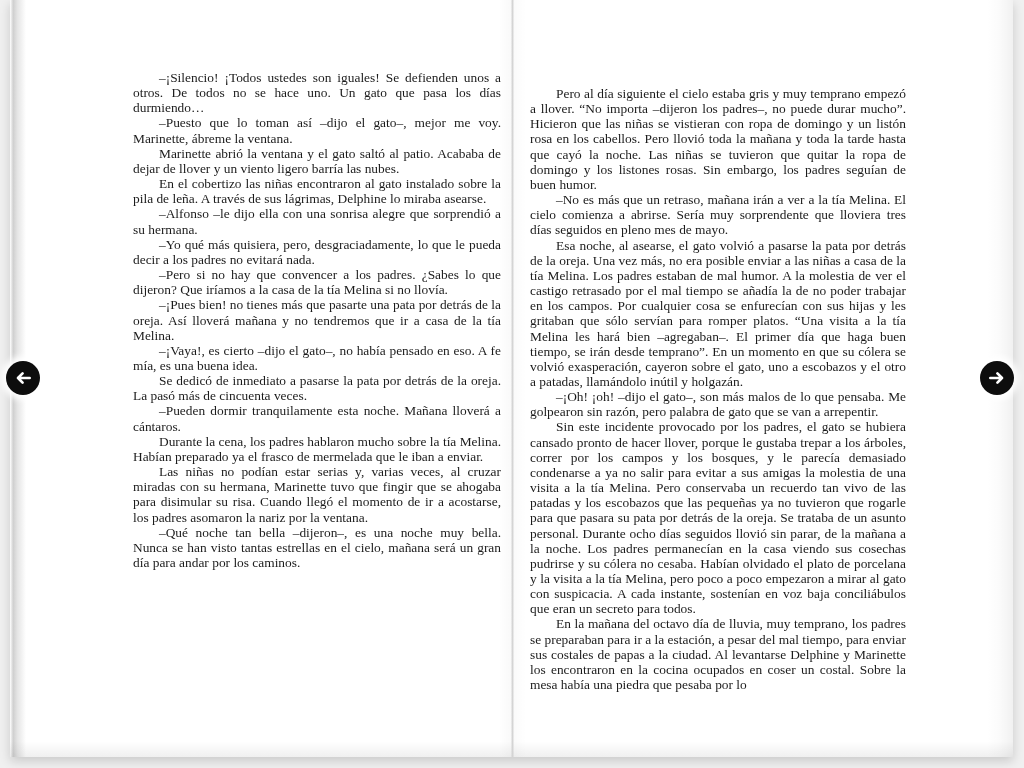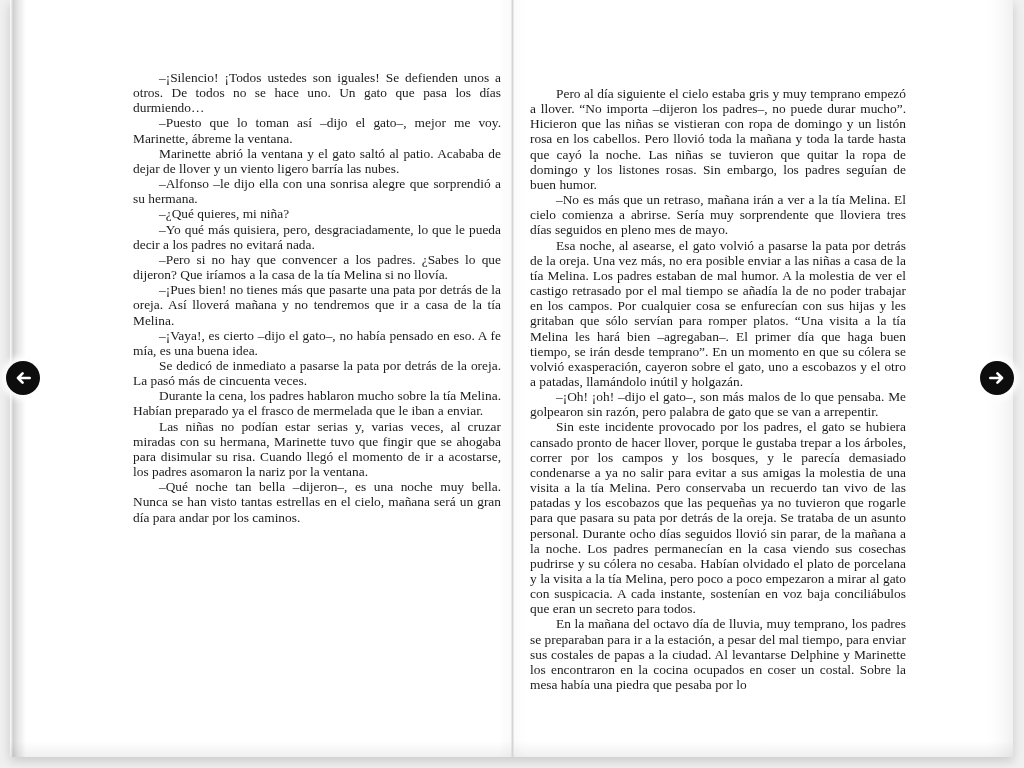--- a/index.html
+++ b/index.html
@@ -71,27 +71,28 @@
     <div class="edge-left"></div>
     <div class="edge-right"></div>
     <div class="edge-bottom"></div>
     <div class="gutter-soft"></div>
     <div class="gutter"></div>
 
     <div class="text-col col-left">
         <p class="para">–¡Silencio! ¡Todos ustedes son iguales! Se defienden unos a otros. De todos no se hace uno. Un gato que pasa los días durmiendo…</p>
         <p class="para">–Puesto que lo toman así –dijo el gato–, mejor me voy. Marinette, ábreme la ventana.</p>
         <p class="para">Marinette abrió la ventana y el gato saltó al patio. Acababa de dejar de llover y un viento ligero barría las nubes.</p>
+        <p class="para">En el cobertizo las niñas encontraron al gato instalado sobre la pila de leña. A través de sus lágrimas, Delphine lo miraba asearse.</p>
         <p class="para">–Alfonso –le dijo ella con una sonrisa alegre que sorprendió a su hermana.</p>
-        <p class="para">–¿Qué quieres, mi niña?</p>
         <p class="para">–Yo qué más quisiera, pero, desgraciadamente, lo que le pueda decir a los padres no evitará nada.</p>
         <p class="para">–Pero si no hay que convencer a los padres. ¿Sabes lo que dijeron? Que iríamos a la casa de la tía Melina si no llovía.</p>
         <p class="para">–¡Pues bien! no tienes más que pasarte una pata por detrás de la oreja. Así lloverá mañana y no tendremos que ir a casa de la tía Melina.</p>
         <p class="para">–¡Vaya!, es cierto –dijo el gato–, no había pensado en eso. A fe mía, es una buena idea.</p>
         <p class="para">Se dedicó de inmediato a pasarse la pata por detrás de la oreja. La pasó más de cincuenta veces.</p>
+        <p class="para">–Pueden dormir tranquilamente esta noche. Mañana lloverá a cántaros.</p>
         <p class="para">Durante la cena, los padres hablaron mucho sobre la tía Melina. Habían preparado ya el frasco de mermelada que le iban a enviar.</p>
         <p class="para">Las niñas no podían estar serias y, varias veces, al cruzar miradas con su hermana, Marinette tuvo que fingir que se ahogaba para disimular su risa. Cuando llegó el momento de ir a acostarse, los padres asomaron la nariz por la ventana.</p>
         <p class="para">–Qué noche tan bella –dijeron–, es una noche muy bella. Nunca se han visto tantas estrellas en el cielo, mañana será un gran día para andar por los caminos.</p>
       </div>
 
     <div class="text-col col-right">
         <p class="para">Pero al día siguiente el cielo estaba gris y muy temprano empezó a llover. “No importa –dijeron los padres–, no puede durar mucho”. Hicieron que las niñas se vistieran con ropa de domingo y un listón rosa en los cabellos. Pero llovió toda la mañana y toda la tarde hasta que cayó la noche. Las niñas se tuvieron que quitar la ropa de domingo y los listones rosas. Sin embargo, los padres seguían de buen humor.</p>
         <p class="para">–No es más que un retraso, mañana irán a ver a la tía Melina. El cielo comienza a abrirse. Sería muy sorprendente que lloviera tres días seguidos en pleno mes de mayo.</p>
         <p class="para">Esa noche, al asearse, el gato volvió a pasarse la pata por detrás de la oreja. Una vez más, no era posible enviar a las niñas a casa de la tía Melina. Los padres estaban de mal humor. A la molestia de ver el castigo retrasado por el mal tiempo se añadía la de no poder trabajar en los campos. Por cualquier cosa se enfurecían con sus hijas y les gritaban que sólo servían para romper platos. “Una visita a la tía Melina les hará bien –agregaban–. El primer día que haga buen tiempo, se irán desde temprano”. En un momento en que su cólera se volvió exasperación, cayeron sobre el gato, uno a escobazos y el otro a patadas, llamándolo inútil y holgazán.</p>
         <p class="para">–¡Oh! ¡oh! –dijo el gato–, son más malos de lo que pensaba. Me golpearon sin razón, pero palabra de gato que se van a arrepentir.</p>

